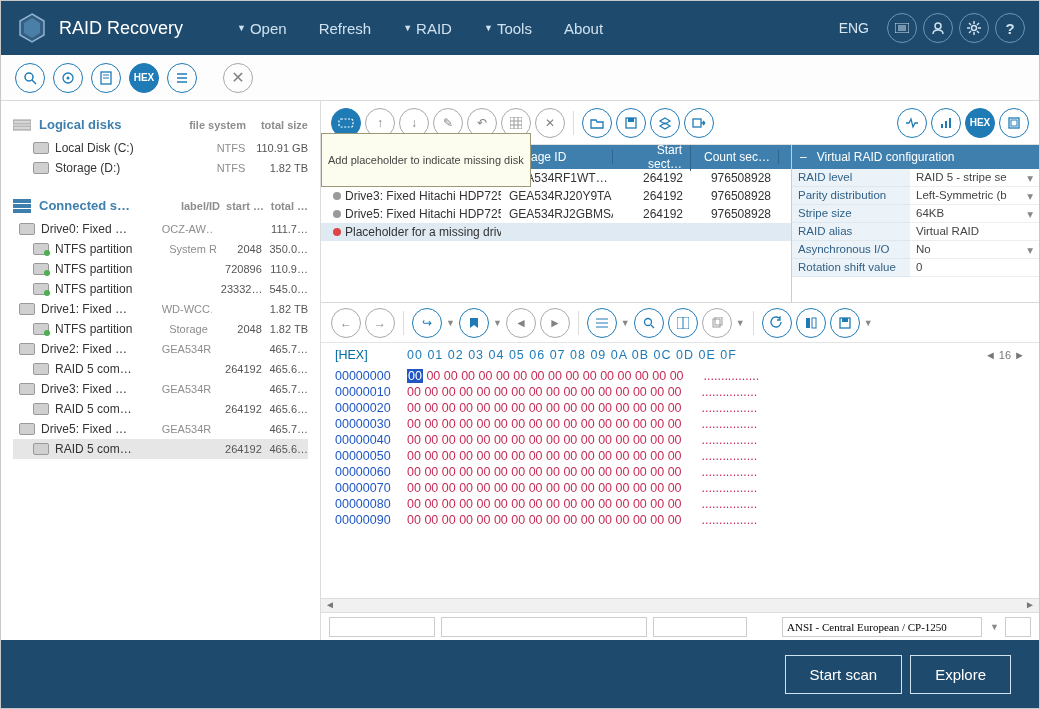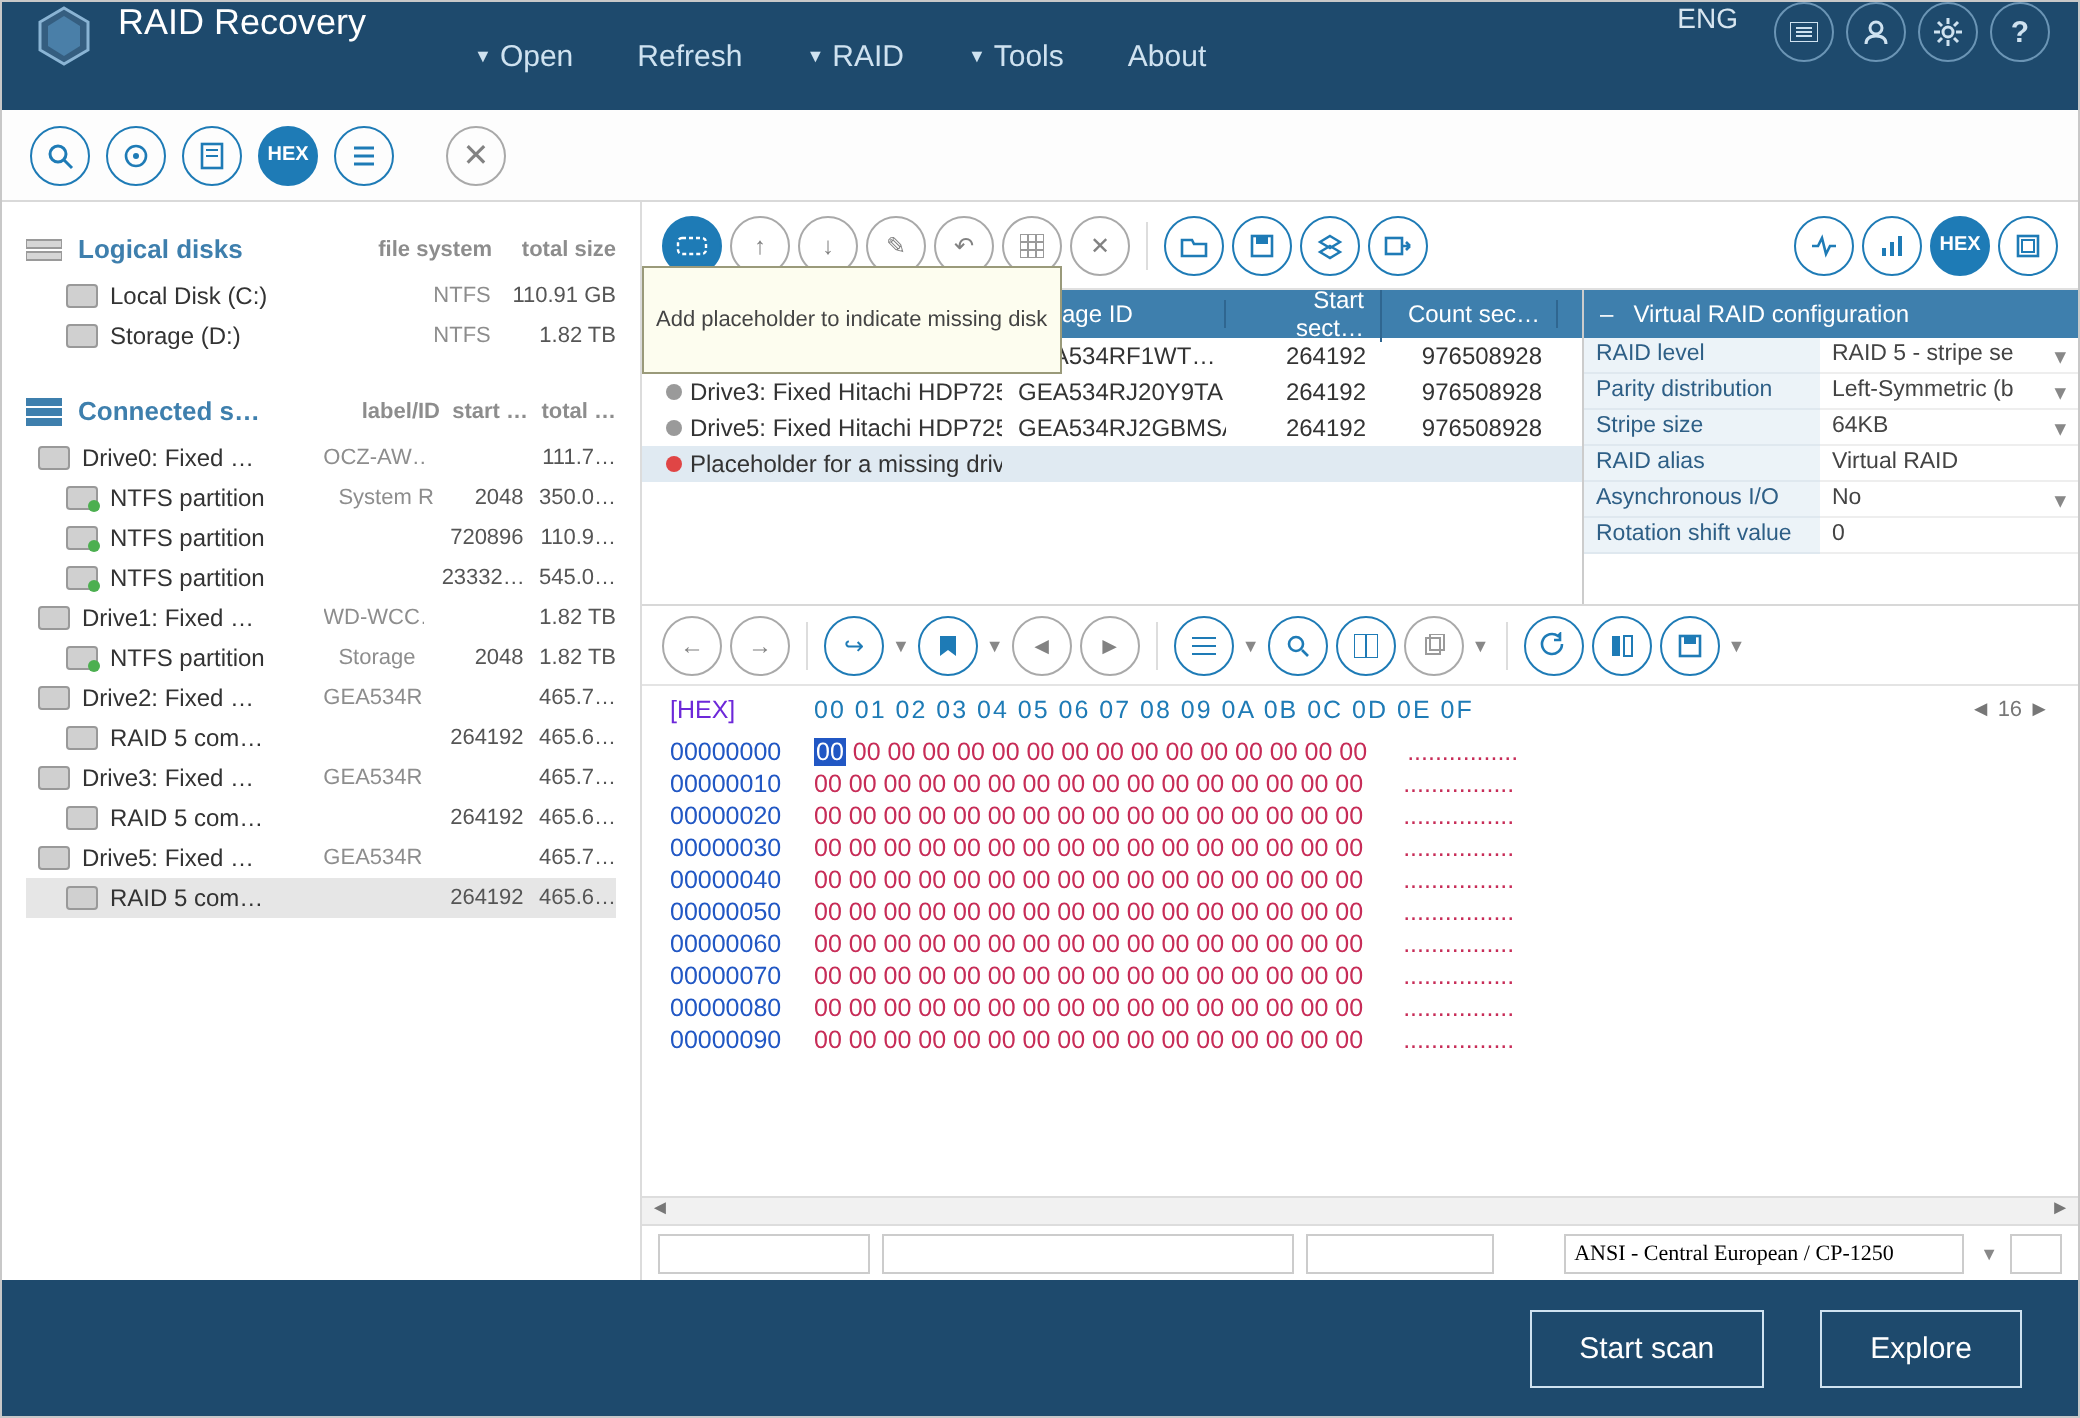--- a/index.html
+++ b/index.html
@@ -1,17 +1,17 @@
 <!DOCTYPE html>
 <html><head>
 <meta charset="utf-8">
 <style>
 *{box-sizing:border-box;margin:0;padding:0;font-family:"Segoe UI",Arial,sans-serif}
 body{width:1040px;height:709px;background:#fff;border:1px solid #c8c8c8;display:flex;flex-direction:column;overflow:hidden;color:#333;font-size:12px}
-.titlebar{height:54px;background:#1e4a6d;display:flex;align-items:flex-start;color:#fff;padding:0 14px}
+.titlebar{height:54px;background:#1e4a6d;display:flex;align-items:center;color:#fff;padding:0 14px}
 .logo{width:34px;height:34px;margin-right:10px;display:flex;align-items:center;justify-content:center}
 .app-title{font-size:18px;font-weight:400;margin-right:40px}
 .menu{display:flex;gap:4px;align-items:center;height:100%}
 .menu-item{font-size:15px;color:#cfe2f0;padding:6px 14px;cursor:pointer;display:flex;align-items:center;gap:4px}
 .menu-item .caret{font-size:9px}
 .spacer{flex:1}
 .lang{font-size:14px;color:#d8e6f0;margin-right:12px}
 .tb-iconbtn{width:30px;height:30px;border:1.5px solid #6b95b5;border-radius:50%;display:flex;align-items:center;justify-content:center;margin-left:6px;color:#cfe2f0;cursor:pointer}
 .toolbar2{height:46px;background:#fdfdfd;border-bottom:1px solid #d9d9d9;display:flex;align-items:center;padding:0 14px;gap:8px}
 .round-icon{width:30px;height:30px;border:1.5px solid #1e7bb6;border-radius:50%;display:flex;align-items:center;justify-content:center;color:#1e7bb6;font-size:12px;cursor:pointer}
@@ -49,32 +49,32 @@
 .trow.sel{background:#e0eaf2}
 .config{width:248px;border-left:1px solid #ccc}
 .config .hdr{background:#3e7fad;color:#fff;font-size:12px;height:24px;display:flex;align-items:center;padding:0 8px}
 .config .crow{display:flex;height:18px;font-size:11.5px}
 .config .crow .ck{width:118px;padding:2px 6px;background:#ecf3f8;color:#2e5f86;border-bottom:1px solid #dfe8ef}
 .config .crow .cv{flex:1;padding:2px 6px;background:#fff;color:#444;border-bottom:1px solid #eee;white-space:nowrap;overflow:hidden}
 .dd::after{content:"▾";float:right;color:#888}
 .hex-area{flex:1;display:flex;flex-direction:column;overflow:hidden}
 .hex-toolbar{height:40px;display:flex;align-items:center;padding:0 10px;gap:4px;border-bottom:1px solid #e4e4e4}
 .hex-head{height:24px;display:flex;align-items:center;padding:0 14px;font-family:"Consolas",monospace;font-size:12.5px;color:#1e7bb6}
-.hex-head .lbl{color:#6d28d9;width:72px}
+.hex-head .lbl{color:#0369a1;width:72px}
 .hex-head .cols{flex:0 0 auto;letter-spacing:1px}
 .hex-head .nav{margin-left:auto;color:#777;font-size:11px}
 .hex-body{flex:1;overflow:auto;font-family:"Consolas",monospace;font-size:12.5px;padding:2px 14px}
 .hex-line{display:flex;height:16px;white-space:pre}
 .hex-line .off{color:#2157c4;width:72px}
 .hex-line .bytes{color:#c72c57}
 .hex-line .ascii{color:#c72c57;margin-left:20px}
 .byte-sel{background:#2157c4;color:#fff;padding:0 1px}
 .hex-status{height:28px;display:flex;align-items:center;gap:6px;padding:0 8px;border-top:1px solid #ddd}
 .hex-status input{height:20px;border:1px solid #ccc;font-size:11px;padding:0 4px}
-.footer{height:68px;background:#1e4a6d;display:flex;align-items:center;justify-content:flex-end;padding:12px 28px;gap:28px}
+.footer{height:68px;background:#1e4a6d;display:flex;align-items:center;justify-content:flex-end;padding:12px 28px;gap:8px}
 .footer button{background:transparent;border:1.5px solid #cfe2f0;color:#fff;font-size:15px;padding:10px 24px;cursor:pointer}
 .sep{width:1px;height:24px;background:#ddd;margin:0 4px}
 svg{display:block}
 .scroll-hint{height:14px;background:#f1f1f1;border-top:1px solid #ddd;display:flex;justify-content:space-between;padding:0 4px;font-size:10px;color:#777}
 </style>
 </head>
 <body>
 
 <div class="titlebar">
   <div class="logo">

